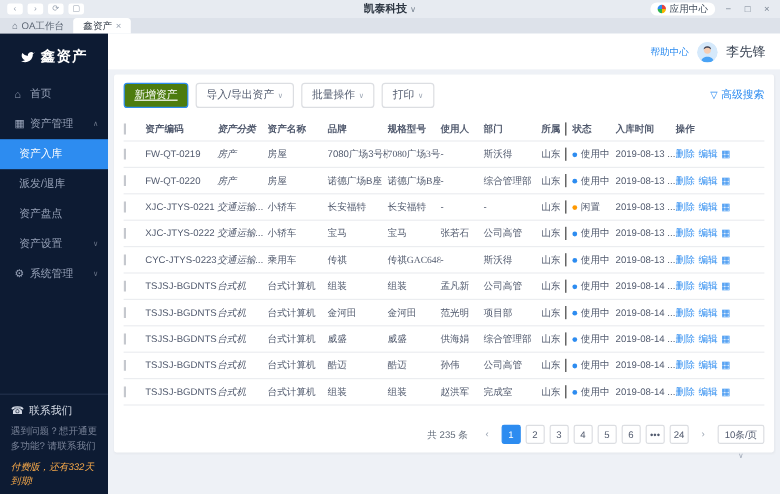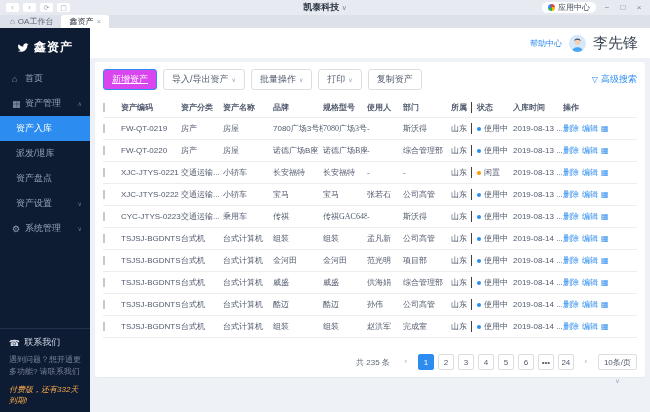--- a/index.html
+++ b/index.html
@@ -42,39 +42,39 @@
   .contact { border-top:1px solid #22304b; padding:7px 9px 6px; }
   .contact-title { color:#d3d9e4; font-size:9px; display:flex; align-items:center; gap:4px; margin-bottom:5px; }
   .contact-desc { font-size:8px; line-height:12px; color:#7a8499; margin-bottom:6px; }
   .contact-notice { font-size:8px; color:#f7a94a;font-style:italic; }
 
   
   .main { flex:1; display:flex; flex-direction:column; min-width:0; }
   .topbar { height:30px; background:#fff; display:flex; align-items:center; justify-content:flex-end; gap:7px; padding:0 12px; flex:0 0 auto; }
   .help-link { color:#2d8cf0; font-size:8px; }
   .avatar { width:17px; height:17px; border-radius:50%; background:#d5e9fb; overflow:hidden; display:flex; align-items:flex-end; justify-content:center; }
-  .user-name { color:#3c4656; font-size:15px; }
+  .user-name { color:#3c4656; font-size:11px; }
 
   .content { flex:1; background:#eef1f6; padding:4px 5px 0 5px; min-height:0; }
   .card { background:#fff; border-radius:2px; height:315px; padding:7px 8px; box-shadow:0 1px 2px rgba(0,0,0,.04); display:flex; flex-direction:column; }
 
   
   .tb { display:flex; align-items:center; gap:6px; flex:0 0 auto; padding-bottom:7px; }
   .btn { border:1px solid #dcdee2; background:#fff; border-radius:3px; font-size:9px; color:#515a6e; padding:3px 8px; display:flex; align-items:center; gap:3px; cursor:pointer; }
   .btn .dd { font-size:6px; color:#9aa4b2; }
-  .btn.primary { background:#d946ef; border-color:#2d8cf0; color:#fff;text-decoration:underline; }
+  .btn.primary { background:#4d7c0f; border-color:#2d8cf0; color:#fff;text-decoration:underline; }
   .adv-search { margin-left:auto; color:#2d8cf0; font-size:9px; display:flex; align-items:center; gap:3px; cursor:pointer; }
   .adv-search .funnel { font-size:8px; }
 
   
   .tbl { flex:1; min-height:0; font-size:8px; }
   .tr { display:flex; align-items:center; height:22px; border-bottom:1px solid #ebedf0; white-space:nowrap; }
   .tr.head { color:#515a6e; font-weight:bold; height:21px; }
   .td { overflow:hidden; text-overflow:clip; padding-right:4px; flex:0 0 auto; }
-  .c-cb{width:18px;} .c-code{width:60px;} .c-cat{width:42px;} .c-name{width:50px;}
+  .c-cb{width:18px;} .c-code{width:60px;} .c-cat{width:42px;font-style:italic;} .c-name{width:50px;}
   .c-brand{width:50px;} .c-model{width:44px;font-family:Liberation Serif, serif;} .c-user{width:36px;} .c-dept{width:48px;}
   .c-comp{width:20px; padding-right:0;}
   .c-status{width:42px; border-left:1px solid #404040; padding-left:5px; display:flex; align-items:center; gap:3px;}
   .c-time{width:50px;} .c-ops{width:50px; display:flex; gap:3px; align-items:center;text-align:right;}
   .cb { width:8px; height:8px; border:1px solid #c5c8ce; border-radius:1px; background:#fff; }
   .dot { width:4px; height:4px; border-radius:50%; flex:0 0 auto; }
   .lnk { color:#2d8cf0; cursor:pointer; }
   .qr { color:#2d8cf0; font-size:8px; cursor:pointer; }
 
   
@@ -197,23 +197,20 @@
               <span>导入/导出资产</span>
               <span class="dd">∨</span>
             </button>
             <button class="btn">
               <span>批量操作</span>
               <span class="dd">∨</span>
             </button>
             <button class="btn">
               <span>打印</span>
               <span class="dd">∨</span>
-            </button>
-            <button class="btn">
-              <span>复制资产</span>
             </button>
             <div class="adv-search">
               <span class="funnel">▽</span>
               <span>高级搜索</span>
             </div>
           </div>
 
           <div class="tbl">
             <div class="tr head">
               <div class="td c-cb"><span class="cb"></span></div>

